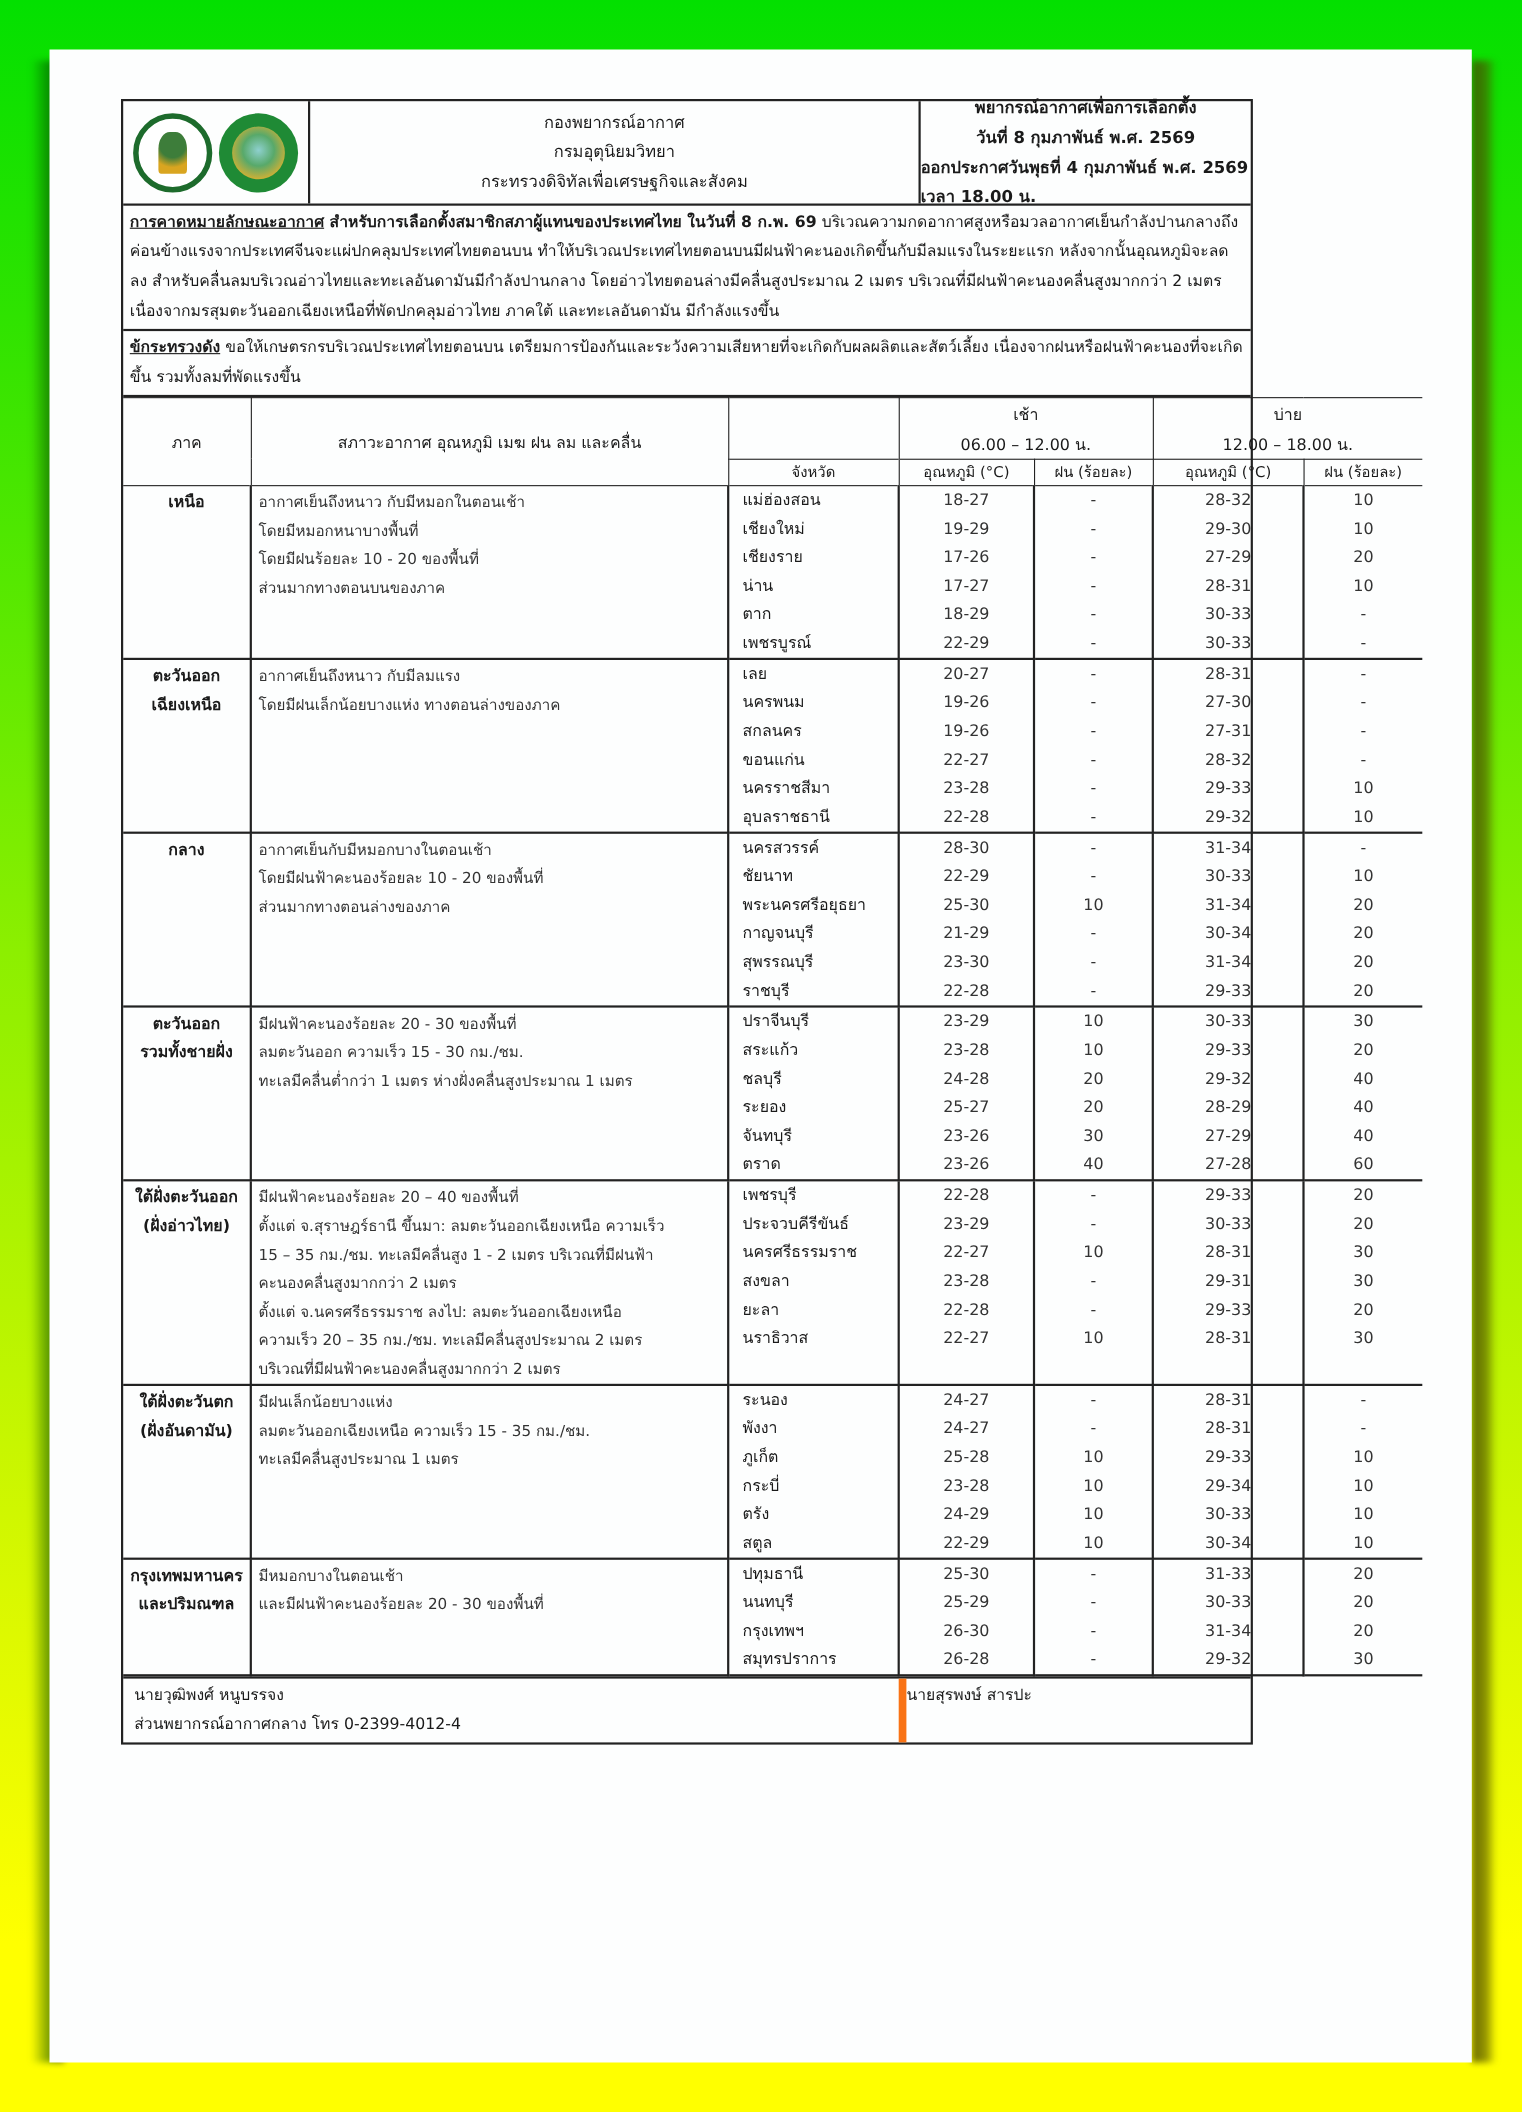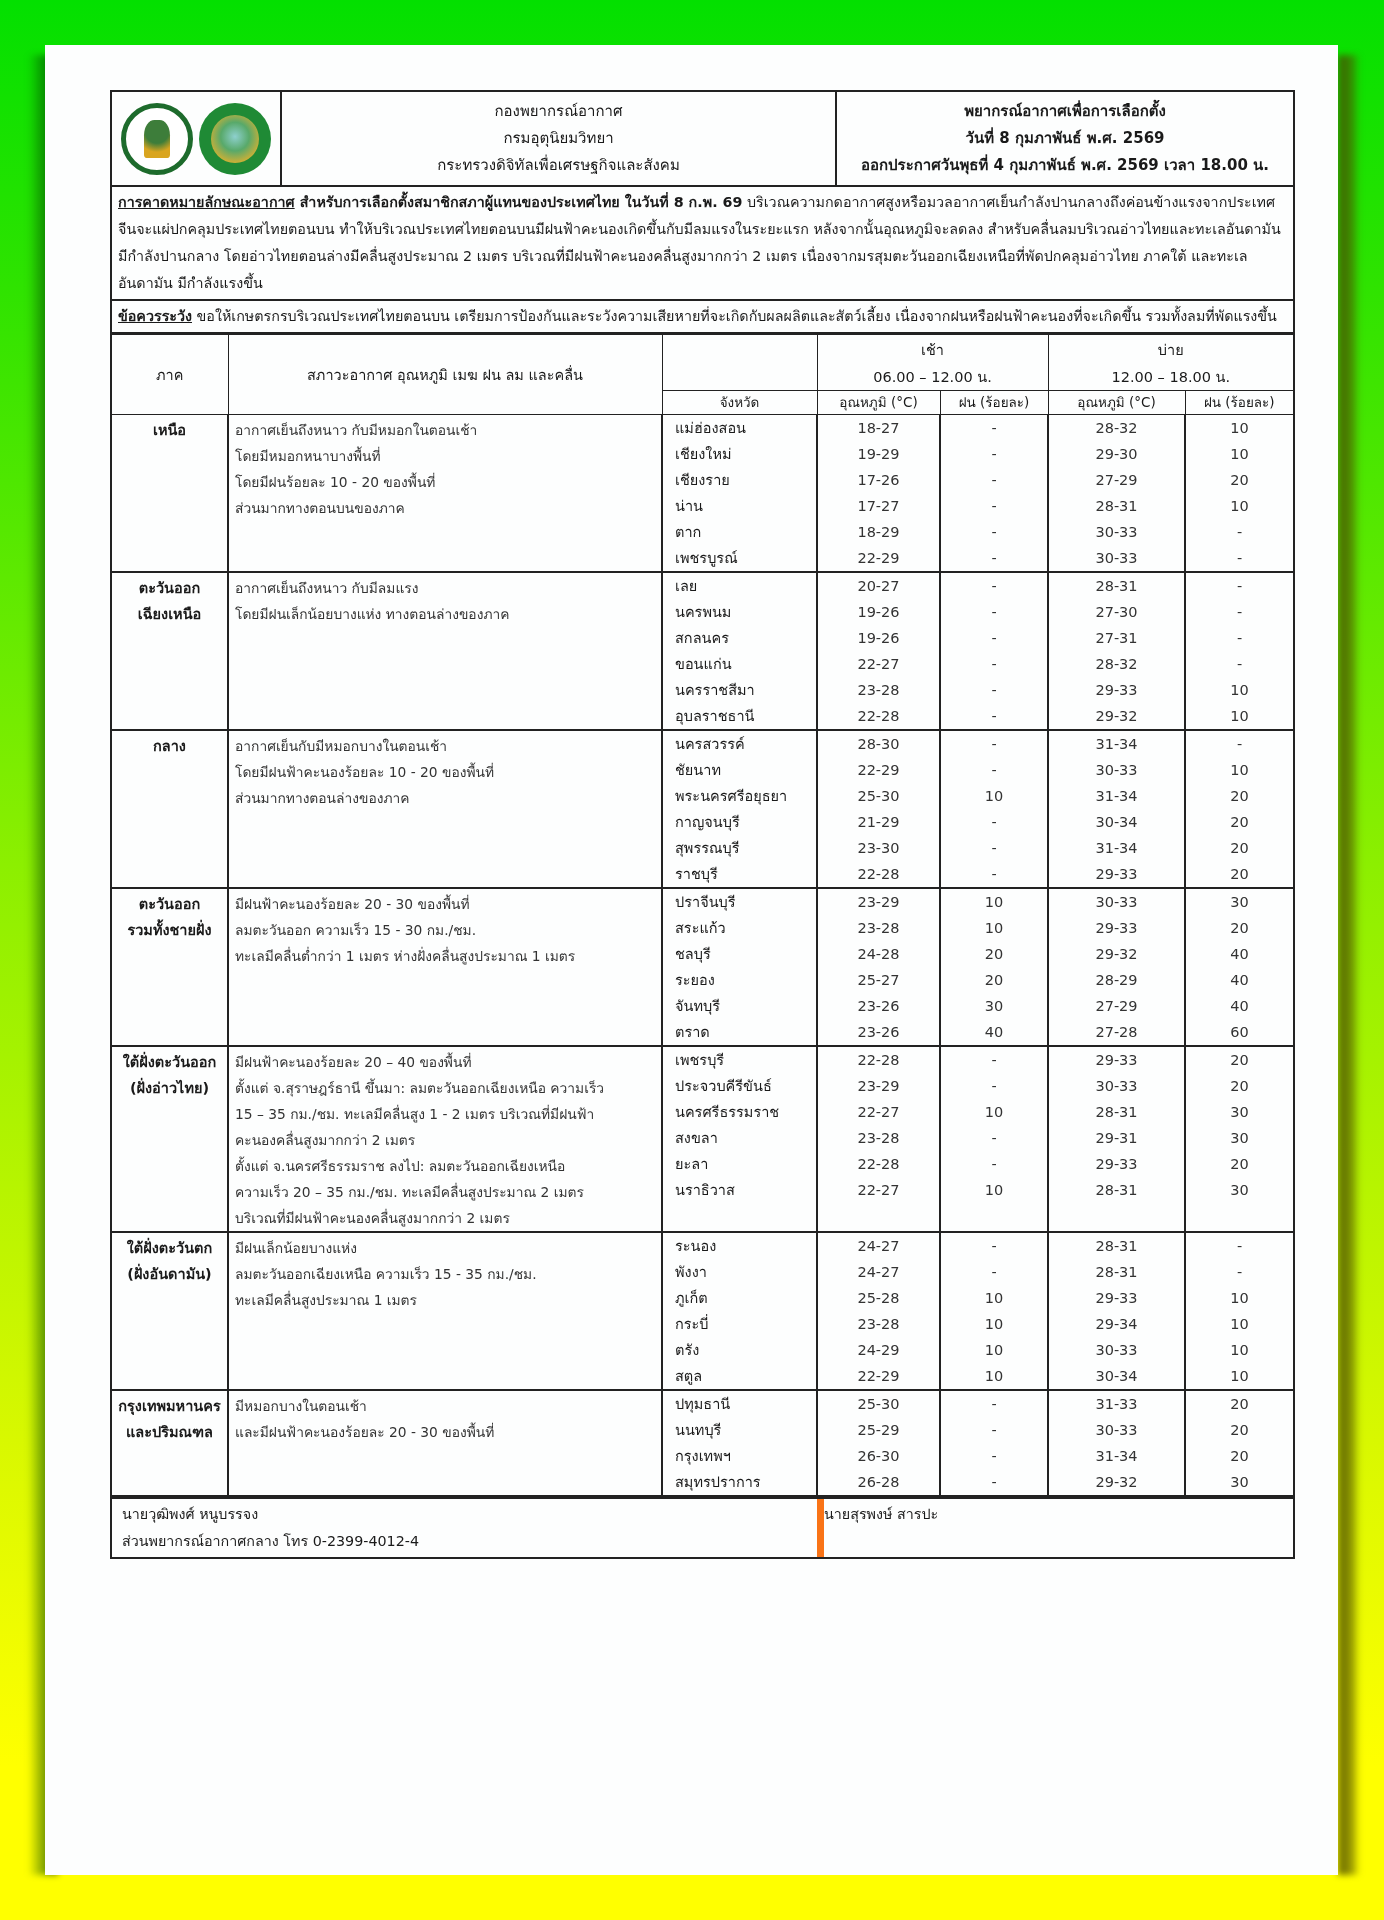--- a/index.html
+++ b/index.html
@@ -17,21 +17,21 @@
   .shadow-right {
     position:absolute; left:1338px; top:55px; width:22px; height:1820px;
     background: linear-gradient(90deg, rgba(70,70,0,0.8) 0%, rgba(80,80,0,0.6) 60%, rgba(0,0,0,0) 100%);
     filter: blur(3px);
   }
   .paper {
     position:absolute; left:45px; top:45px; width:1293px; height:1830px;
     background:#fdfefe;
   }
   .doc {
-    position:absolute; left:110px; top:90px; width:1185px;
+    position:absolute; left:110px; top:90px; width:1029px;
     border:2px solid #222; box-sizing:border-box;
   }
   .hdr { display:flex; height:93px; border-bottom:2px solid #222; }
   .hdr .logos { width:170px; border-right:2px solid #222; display:flex; align-items:center; justify-content:space-around; padding:0 6px; box-sizing:border-box; }
   .logo { width:72px; height:72px; border-radius:50%; position:relative; }
   .logo-a { border:5px solid #1d6b2c; background:#fff; box-sizing:border-box; }
   .logo-a::after { content:""; position:absolute; left:18px; top:12px; width:26px; height:38px; background: radial-gradient(circle at 50% 30%, #3d7d3a 40%, #d9a520 70%); border-radius:40% 40% 10% 10%; }
   .logo-b { background:#1f8a35; }
   .logo-b::after { content:""; position:absolute; left:12px; top:12px; width:48px; height:48px; border-radius:50%; background: radial-gradient(circle at 50% 45%, #8ed0ce 0%, #58a96a 40%, #e3b12c 80%); }
   .hdr .org { width:553px; border-right:2px solid #222; display:flex; flex-direction:column; justify-content:center; align-items:center; font-size:15px; line-height:27px; }
@@ -79,21 +79,21 @@
       <div>วันที่ 8 กุมภาพันธ์ พ.ศ. 2569</div>
       <div>ออกประกาศวันพุธที่ 4 กุมภาพันธ์ พ.ศ. 2569 เวลา 18.00 น.</div>
     </div>
   </div>
 
   <div class="para">
     <span class="lead">การคาดหมายลักษณะอากาศ</span><span style="font-weight:bold"> สำหรับการเลือกตั้งสมาชิกสภาผู้แทนของประเทศไทย </span><span class="date-bold">ในวันที่ 8 ก.พ. 69</span><span> บริเวณความกดอากาศสูงหรือมวลอากาศเย็นกำลังปานกลางถึงค่อนข้างแรงจากประเทศจีนจะแผ่ปกคลุมประเทศไทยตอนบน ทำให้บริเวณประเทศไทยตอนบนมีฝนฟ้าคะนองเกิดขึ้นกับมีลมแรงในระยะแรก หลังจากนั้นอุณหภูมิจะลดลง สำหรับคลื่นลมบริเวณอ่าวไทยและทะเลอันดามันมีกำลังปานกลาง โดยอ่าวไทยตอนล่างมีคลื่นสูงประมาณ 2 เมตร บริเวณที่มีฝนฟ้าคะนองคลื่นสูงมากกว่า 2 เมตร เนื่องจากมรสุมตะวันออกเฉียงเหนือที่พัดปกคลุมอ่าวไทย ภาคใต้ และทะเลอันดามัน มีกำลังแรงขึ้น</span>
   </div>
 
   <div class="para">
-    <span class="lead">ข้อควรระวัง</span><span> ขอให้เกษตรกรบริเวณประเทศไทยตอนบน เตรียมการป้องกันและระวังความเสียหายที่จะเกิดกับผลผลิตและสัตว์เลี้ยง เนื่องจากฝนหรือฝนฟ้าคะนองที่จะเกิดขึ้น รวมทั้งลมที่พัดแรงขึ้น</span>
+    <span class="lead">ข้กระทรวงดัง</span><span> ขอให้เกษตรกรบริเวณประเทศไทยตอนบน เตรียมการป้องกันและระวังความเสียหายที่จะเกิดกับผลผลิตและสัตว์เลี้ยง เนื่องจากฝนหรือฝนฟ้าคะนองที่จะเกิดขึ้น รวมทั้งลมที่พัดแรงขึ้น</span>
   </div>
 
   <table>
     <colgroup>
         <col class="c1">
         <col class="c2">
         <col class="c3">
         <col class="c4">
         <col class="c5">
         <col class="c6">

